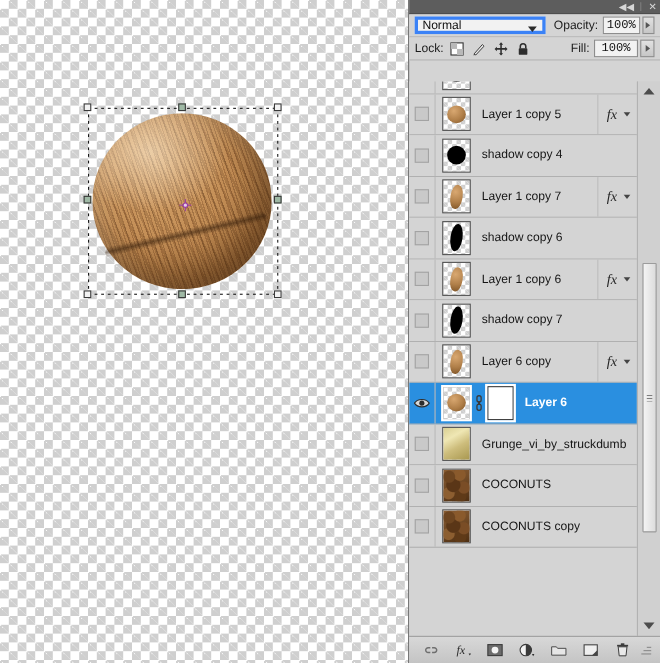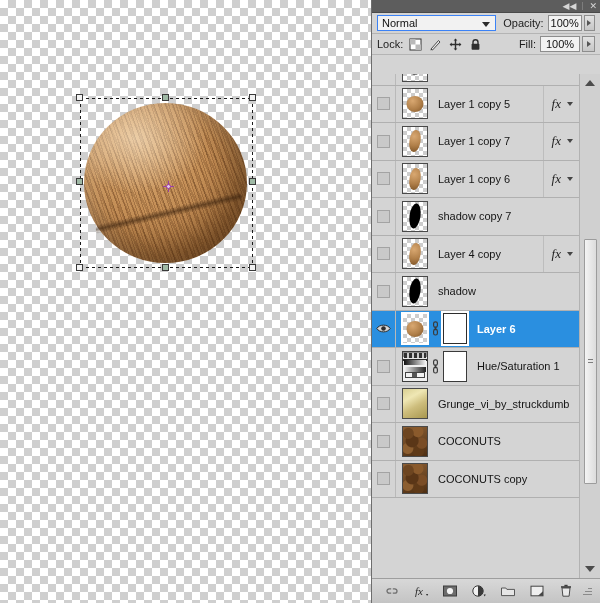--- a/index.html
+++ b/index.html
@@ -123,34 +123,34 @@
 
   .prow {
     position: relative; height: 21px; background: #d4d4d4;
     display: flex; align-items: center; padding: 0 5px;
     border-bottom: 1px solid #b4b4b4;
     box-sizing: border-box;
   }
 
   .blend-select {
     width: 140px; height: 16px; background: #f2f2f2;
-    border: 1px solid #3b82f6; box-sizing: border-box;
+    border: 3px solid #3b82f6; box-sizing: border-box;
     display: flex; align-items: center; padding-left: 4px;
     font-size: 11px; color: #101010; position: relative;
   }
   .blend-select .caret {
     position: absolute; right: 5px; top: 6px;
     width: 0; height: 0; border-left: 4px solid transparent;
     border-right: 4px solid transparent; border-top: 5px solid #2b2b2b;
   }
   .fld-label { font-size: 11px; color: #1c1c1c; margin-left: 7px; }
   .num-box {
     width: 40px; height: 16px; background: #f2f2f2; border: 1px solid #8d8d8d;
     box-sizing: border-box; display: flex; align-items: center; justify-content: center;
-    font-size: 11px; color: #101010; margin-left: 4px;
+    font-size: 11px; color: #101010; margin-left: 4px; font-family: Liberation Mono, monospace;
   }
   .spin-btn {
     width: 13px; height: 16px; margin-left: 2px; box-sizing: border-box;
     background: linear-gradient(to bottom,#e2e2e2,#c6c6c6);
     border: 1px solid #8d8d8d;
     display: flex; align-items: center; justify-content: center;
   }
   .spin-btn .tri {
     width:0;height:0;border-top:3px solid transparent;border-bottom:3px solid transparent;
     border-left:4px solid #555;
@@ -408,35 +408,57 @@
               <span class="fx-glyph">fx</span>
               <span class="fx-caret"></span>
             </div>
           </div>
           <div class="layer-row">
             <div class="eye-cell">
               <span class="eye-box"></span>
             </div>
             <div class="thumb-wrap">
               <div class="thumb">
+                <div class="th-shadow"></div>
+              </div>
+            </div>
+            <span class="layer-name">shadow copy 4</span>
+          </div>
+          <div class="layer-row">
+            <div class="eye-cell">
+              <span class="eye-box"></span>
+            </div>
+            <div class="thumb-wrap">
+              <div class="thumb">
                 <div class="th-coco small"></div>
               </div>
             </div>
             <span class="layer-name">Layer 1 copy 7</span>
             <div class="fx-cell">
               <span class="fx-glyph">fx</span>
               <span class="fx-caret"></span>
             </div>
           </div>
           <div class="layer-row">
             <div class="eye-cell">
               <span class="eye-box"></span>
             </div>
             <div class="thumb-wrap">
               <div class="thumb">
+                <div class="th-shadow tall"></div>
+              </div>
+            </div>
+            <span class="layer-name">shadow copy 6</span>
+          </div>
+          <div class="layer-row">
+            <div class="eye-cell">
+              <span class="eye-box"></span>
+            </div>
+            <div class="thumb-wrap">
+              <div class="thumb">
                 <div class="th-coco small"></div>
               </div>
             </div>
             <span class="layer-name">Layer 1 copy 6</span>
             <div class="fx-cell">
               <span class="fx-glyph">fx</span>
               <span class="fx-caret"></span>
             </div>
           </div>
           <div class="layer-row">
@@ -452,77 +474,45 @@
           </div>
           <div class="layer-row">
             <div class="eye-cell">
               <span class="eye-box"></span>
             </div>
             <div class="thumb-wrap">
               <div class="thumb">
                 <div class="th-coco small"></div>
               </div>
             </div>
-            <span class="layer-name">Layer 4 copy</span>
+            <span class="layer-name">Layer 6 copy</span>
             <div class="fx-cell">
               <span class="fx-glyph">fx</span>
               <span class="fx-caret"></span>
             </div>
-          </div>
-          <div class="layer-row">
-            <div class="eye-cell">
-              <span class="eye-box"></span>
-            </div>
-            <div class="thumb-wrap">
-              <div class="thumb">
-                <div class="th-shadow tall"></div>
-              </div>
-            </div>
-            <span class="layer-name">shadow</span>
           </div>
           <div class="layer-row selected">
             <div class="eye-cell">
               <span class="eye-glyph"><svg width="15" height="11" viewBox="0 0 15 11">
                   <path d="M0.8 5.5 C3.5 1 11.5 1 14.2 5.5 C11.5 10 3.5 10 0.8 5.5 Z" fill="#d7d7d7" stroke="#2d2d2d" stroke-width="1"></path>
                   <circle cx="7.5" cy="5.5" r="2.3" fill="#2d2d2d"></circle>
                 </svg></span>
             </div>
             <div class="thumb-wrap">
               <div class="thumb sel-outline">
                 <div class="th-coco"></div>
               </div>
               <span class="link-ic"><svg width="9" height="15" viewBox="0 0 9 15">
                   <rect x="2.6" y="0.8" width="3.8" height="5.6" rx="1.8" fill="none" stroke="#3a3a3a" stroke-width="1.2"></rect>
                   <rect x="2.6" y="8.4" width="3.8" height="5.6" rx="1.8" fill="none" stroke="#3a3a3a" stroke-width="1.2"></rect>
                   <rect x="3.6" y="5.6" width="1.8" height="3.6" fill="#3a3a3a"></rect>
                 </svg></span>
               <div class="th-mask outlined"></div>
             </div>
             <span class="layer-name">Layer 6</span>
-          </div>
-          <div class="layer-row">
-            <div class="eye-cell">
-              <span class="eye-box"></span>
-            </div>
-            <div class="thumb-wrap">
-              <div class="th-adj">
-                <span class="bar1"></span>
-                <span class="bar2"></span>
-                <span class="bar3"></span>
-                <span class="bar4"></span>
-                <span class="knob"></span>
-              </div>
-              <span class="link-ic"><svg width="9" height="15" viewBox="0 0 9 15">
-                  <rect x="2.6" y="0.8" width="3.8" height="5.6" rx="1.8" fill="none" stroke="#3a3a3a" stroke-width="1.2"></rect>
-                  <rect x="2.6" y="8.4" width="3.8" height="5.6" rx="1.8" fill="none" stroke="#3a3a3a" stroke-width="1.2"></rect>
-                  <rect x="3.6" y="5.6" width="1.8" height="3.6" fill="#3a3a3a"></rect>
-                </svg></span>
-              <div class="th-mask"></div>
-            </div>
-            <span class="layer-name">Hue/Saturation 1</span>
           </div>
           <div class="layer-row">
             <div class="eye-cell">
               <span class="eye-box"></span>
             </div>
             <div class="thumb-wrap">
               <div class="thumb">
                 <div class="th-grunge"></div>
               </div>
             </div>

